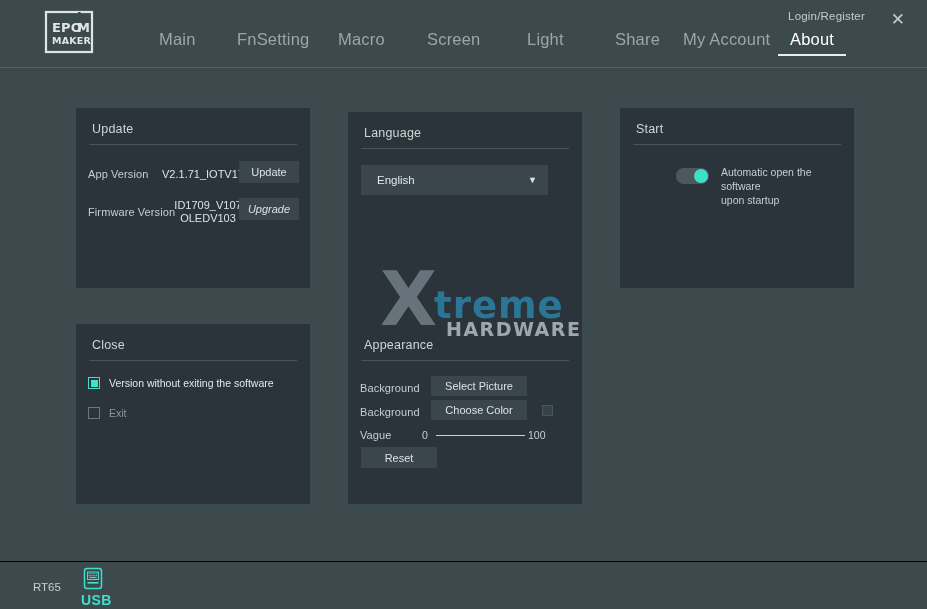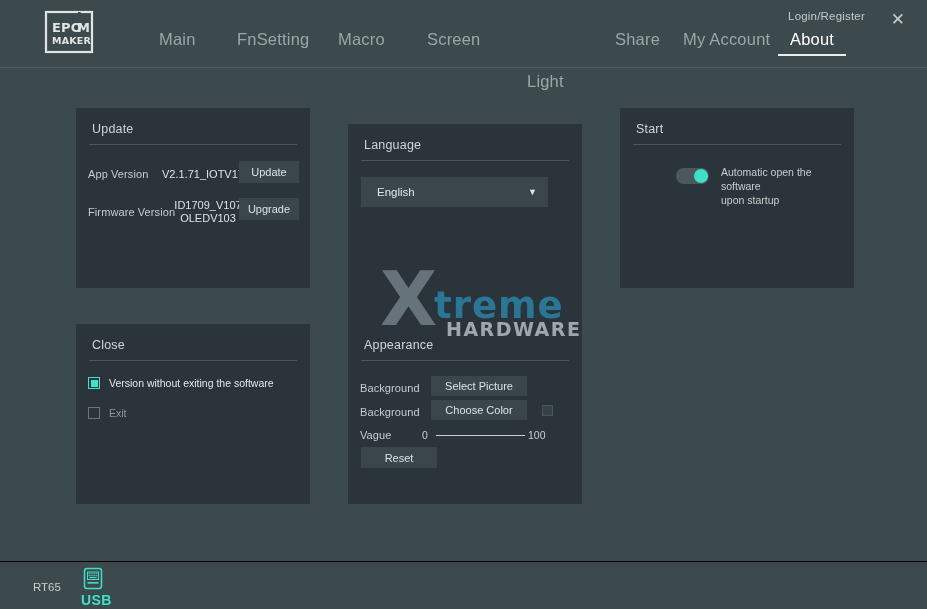--- a/index.html
+++ b/index.html
@@ -98,21 +98,21 @@
     font-family: "Liberation Sans", sans-serif;
     border: none;
     display: flex; align-items: center; justify-content: center;
     cursor: pointer;
   }
 
   
   #panel-update { left: 76px; top: 108px; width: 234px; height: 180px; }
 
   
-  #panel-language { left: 348px; top: 124px; width: 234px; height: 219px; }
+  #panel-language { left: 348px; top: 112px; width: 234px; height: 219px; }
   #language-select {
     position: absolute; left: 13px; top: 53px;
     width: 187px; height: 30px;
     background: #3b464c;
     display: flex; align-items: center;
     cursor: pointer;
   }
   #language-value {
     margin-left: 16px;
     font-size: 11.5px; color: #e2e8e8;
@@ -257,39 +257,39 @@
 
     <div class="topright" id="login-register">Login/Register</div>
 
     <div class="topright" id="close-btn">✕</div>
 
     <div id="nav">
       <div class="navitem" style="left:159px;">Main</div>
       <div class="navitem" style="left:237px;">FnSetting</div>
       <div class="navitem" style="left:338px;">Macro</div>
       <div class="navitem" style="left:427px;">Screen</div>
-      <div class="navitem" style="left:527px;margin-top:42px;">Light</div>
+      <div class="navitem" style="left:527px;">Light</div>
       <div class="navitem" style="left:615px;">Share</div>
       <div class="navitem" style="left:683px;">My Account</div>
       <div class="navitem active" style="left:778px;">About</div>
     </div>
   </div>
 
   <div class="panel" id="panel-update">
     <div class="panel-title">Update</div>
     <div class="panel-rule"></div>
 
     <div class="lbl" style="left:12px; top:60px;">App Version</div>
     <div class="val" style="left:86px; top:60px;">V2.1.71_IOTV177</div>
     <button class="btn" style="left:163px; top:53px; width:60px; height:22px;">Update</button>
 
     <div class="lbl" style="left:12px; top:98px;">Firmware Version</div>
     <div class="val" style="left:96px; top:91px; text-align:center; width:72px;">ID1709_V107</div>
     <div class="val" style="left:96px; top:104px; text-align:center; width:72px;">OLEDV103</div>
-    <button class="btn" style="left:163px; top:90px; width:60px; height:22px;">Upgrade</button>
+    <button class="btn" style="left:163px; top:90px; width:60px; height:22px;font-style:italic;">Upgrade</button>
   </div>
 
   <div class="panel" id="panel-language">
     <div class="panel-title">Language</div>
     <div class="panel-rule"></div>
 
     <div id="language-select">
       <span id="language-value">English</span>
       <span id="language-caret">▼</span>
     </div>

